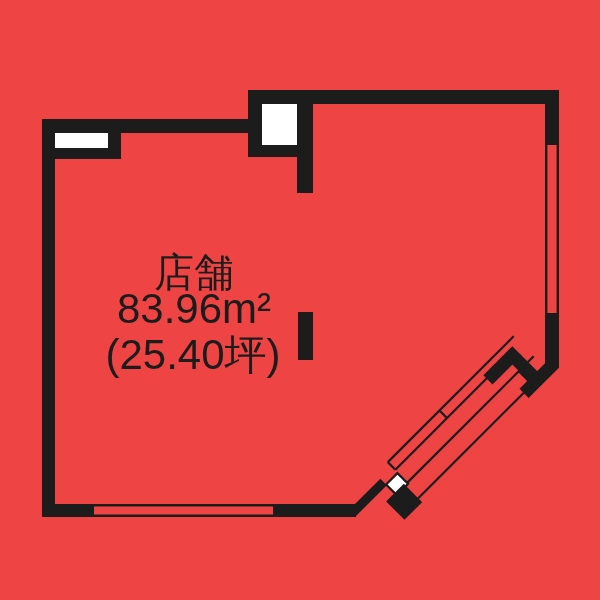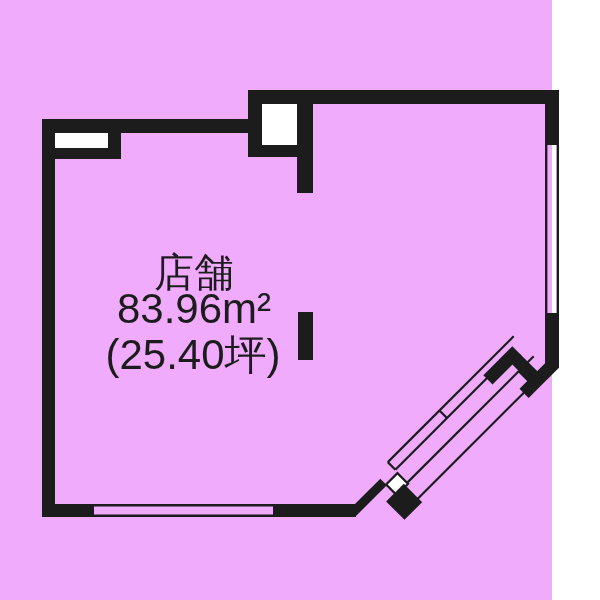--- a/index.html
+++ b/index.html
@@ -1,17 +1,17 @@
 <!DOCTYPE html>
 <html style="--wall: #1c1c1c;"><head>
 <meta charset="utf-8">
 <style>
   :root { --wall:#1c1c1c; }
   html,body { margin:0; padding:0; width:600px; height:600px; background:#fff; overflow:hidden; }
-  .stage { position:relative; width:552px; height:600px; background:#f0abfc;
+  .stage { position:relative; width:600px; height:600px; background:#ef4444;
            font-family:"Liberation Sans", sans-serif; }
   svg { position:absolute; left:0; top:0; }
   text { fill:var(--wall); font-family:"Liberation Sans","DejaVu Sans",sans-serif; }
   .room-label  { font-size:40px; }
   .area-line   { font-size:42px; }
 </style>
 </head>
 <body style="background: rgb(255, 255, 255);">
 
 <div class="stage">

